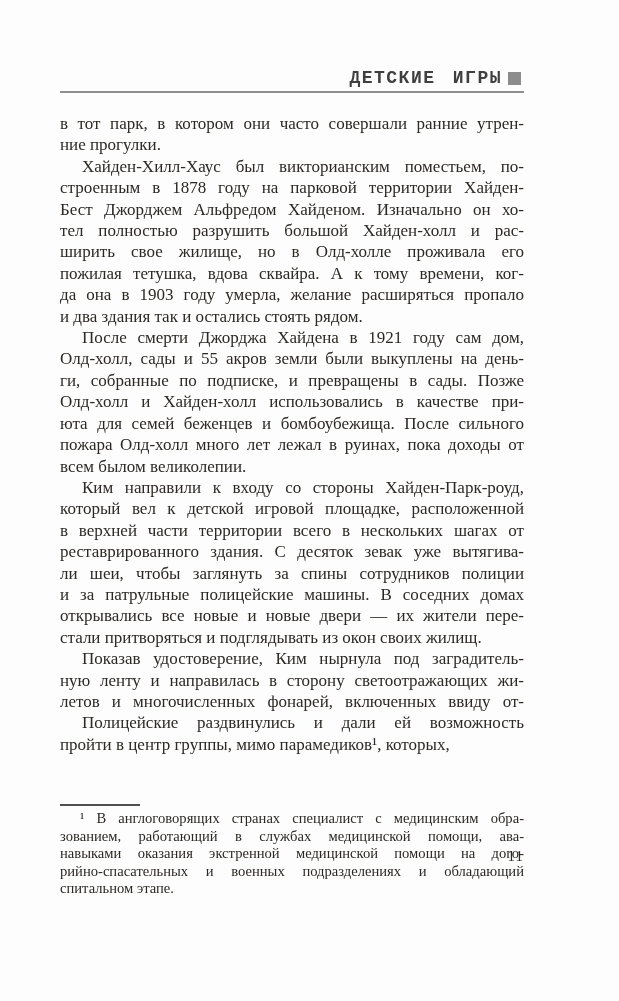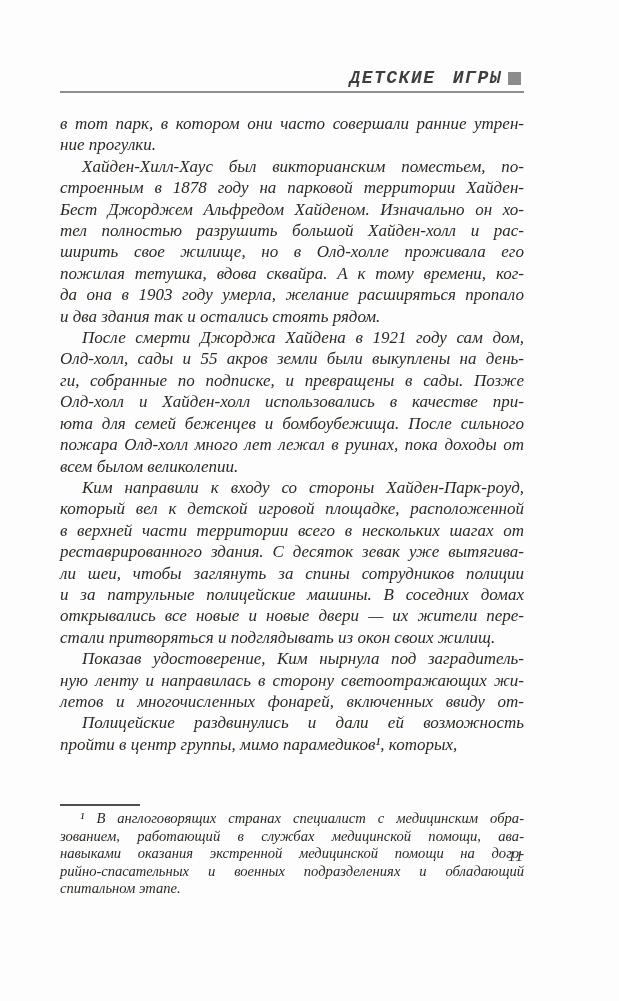--- a/index.html
+++ b/index.html
@@ -7,21 +7,20 @@
     padding: 0;
     background: #ffffff;
   }
   .page {
     position: relative;
     width: 619px;
     height: 1001px;
     background: var(--paper, #fdfdfd);
     overflow: hidden;
     font-family: "Liberation Serif", serif;
-    font-style: italic;
   }
   
   .header-title {
     position: absolute;
     top: 69px;
     right: 117px;
     font-family: "Liberation Mono", monospace;
     font-weight: bold;
     font-size: 18px;
     line-height: 18px;

